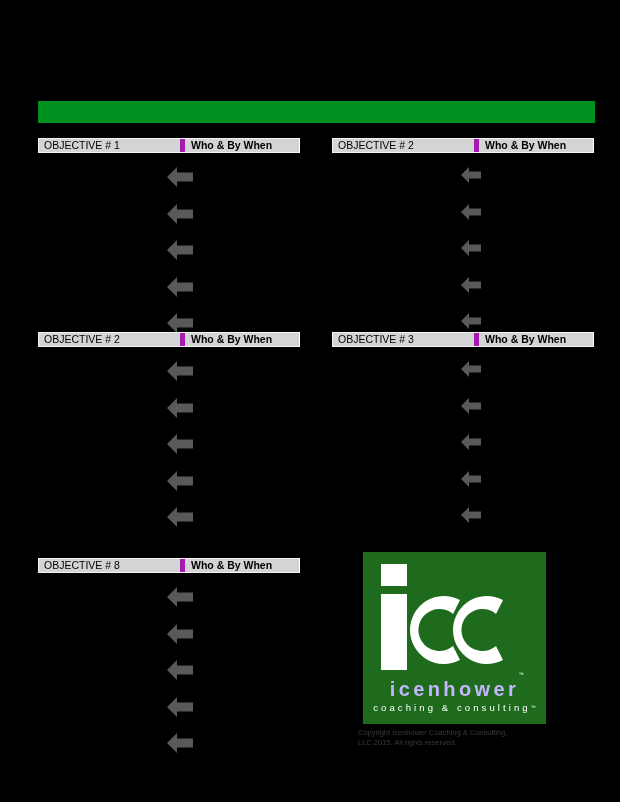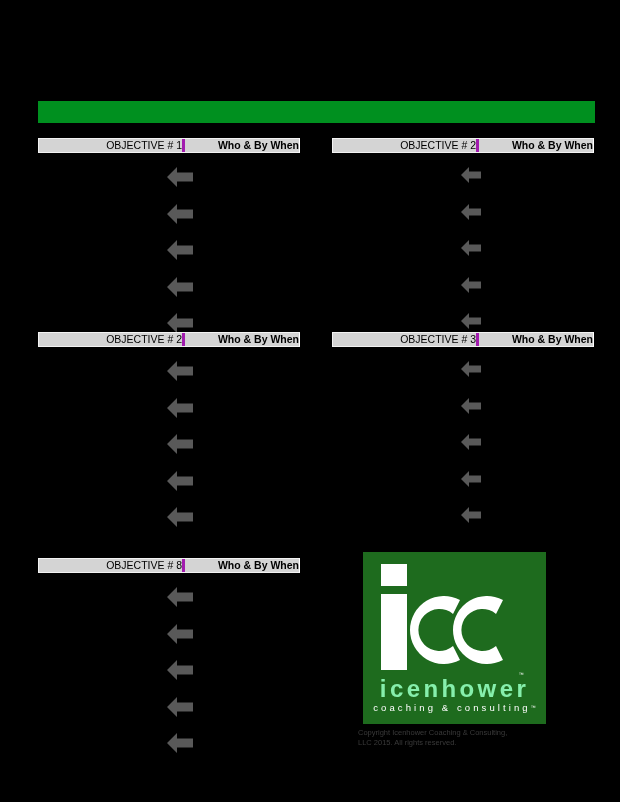--- a/index.html
+++ b/index.html
@@ -42,40 +42,38 @@
     width: 100%;
     height: 15px;
     background: #d4d4d4;
     border: 1px solid #f2f2f2;
     border-right-color: #ffffff;
     box-sizing: border-box;
   }
   .obj-header-title {
     flex: 0 0 146px;
     box-sizing: border-box;
-    padding-left: 13px;
-    border-right: 3px solid #a21caf;
+    padding-left: 5px;
+    border-right: 5px solid #a21caf;
     font-size: 10.5px;
     line-height: 13px;
     color: #000000;
     white-space: nowrap;
     overflow: hidden;
-    text-align: right;
   }
   .obj-header-who {
     flex: 1 1 auto;
     box-sizing: border-box;
     padding-left: 6px;
     font-size: 10.5px;
     line-height: 13px;
     font-weight: bold;
     color: #000000;
     white-space: nowrap;
     overflow: hidden;
-    text-align: right;
   }
 
   
   .arrow-list {
     position: relative;
     margin-top: 0;
   }
   .arrow-line {
     position: relative;
     height: 36.6px;
@@ -115,22 +113,22 @@
     color: #ffffff;
     letter-spacing: .3px;
   }
 
   .logo-wordmark {
     position: absolute;
     left: 0;
     right: 0;
     top: 126px;
     text-align: center;
-    color: #86efac;
-    font-size: 24px;
+    color: #c4b5fd;
+    font-size: 20px;
     font-weight: bold;
     letter-spacing: 3.4px;
     line-height: 22px;
   }
   .logo-tagline {
     position: absolute;
     left: 0;
     right: 0;
     top: 150px;
     text-align: center;

